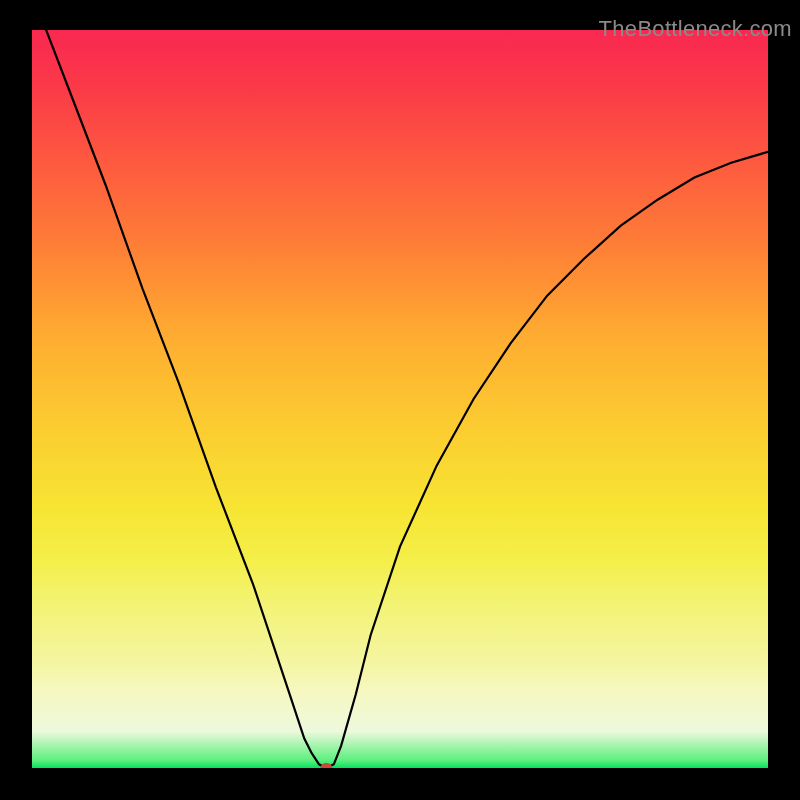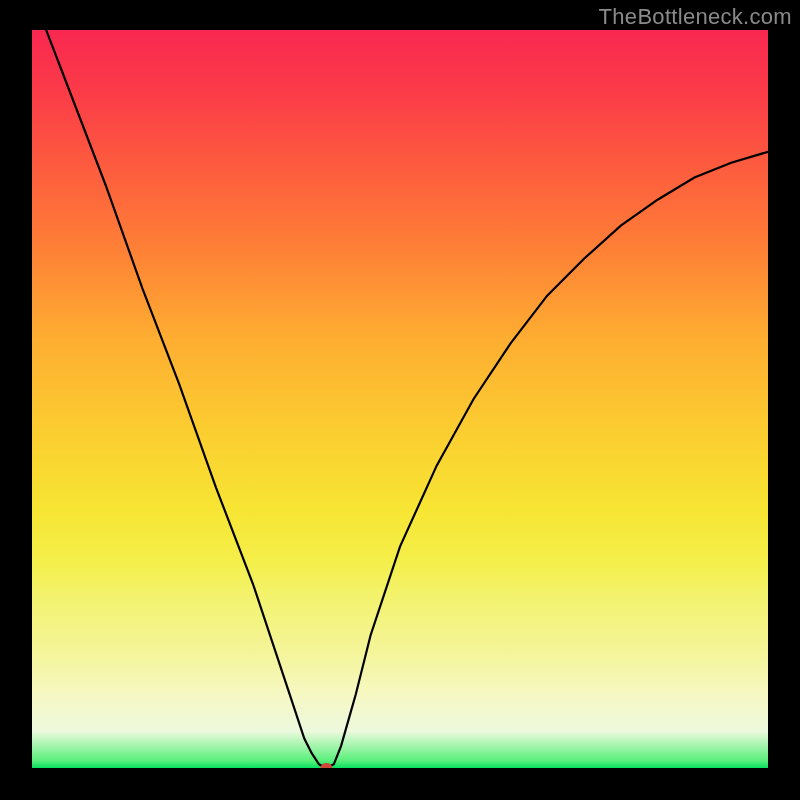--- a/index.html
+++ b/index.html
@@ -11,21 +11,21 @@
     font-family: Arial, Helvetica, sans-serif;
     overflow: hidden;
   }
   .container {
     position: relative;
     width: 800px;
     height: 800px;
   }
   .watermark {
     position: absolute;
-    top: 4px;
+    top: 16px;
     right: 8px;
     color: #8a8a8a;
     font-size: 22px;
     font-weight: 500;
     z-index: 5;
     letter-spacing: 0.3px;
   }
   .plot-frame {
     position: absolute;
     left: 32px;

